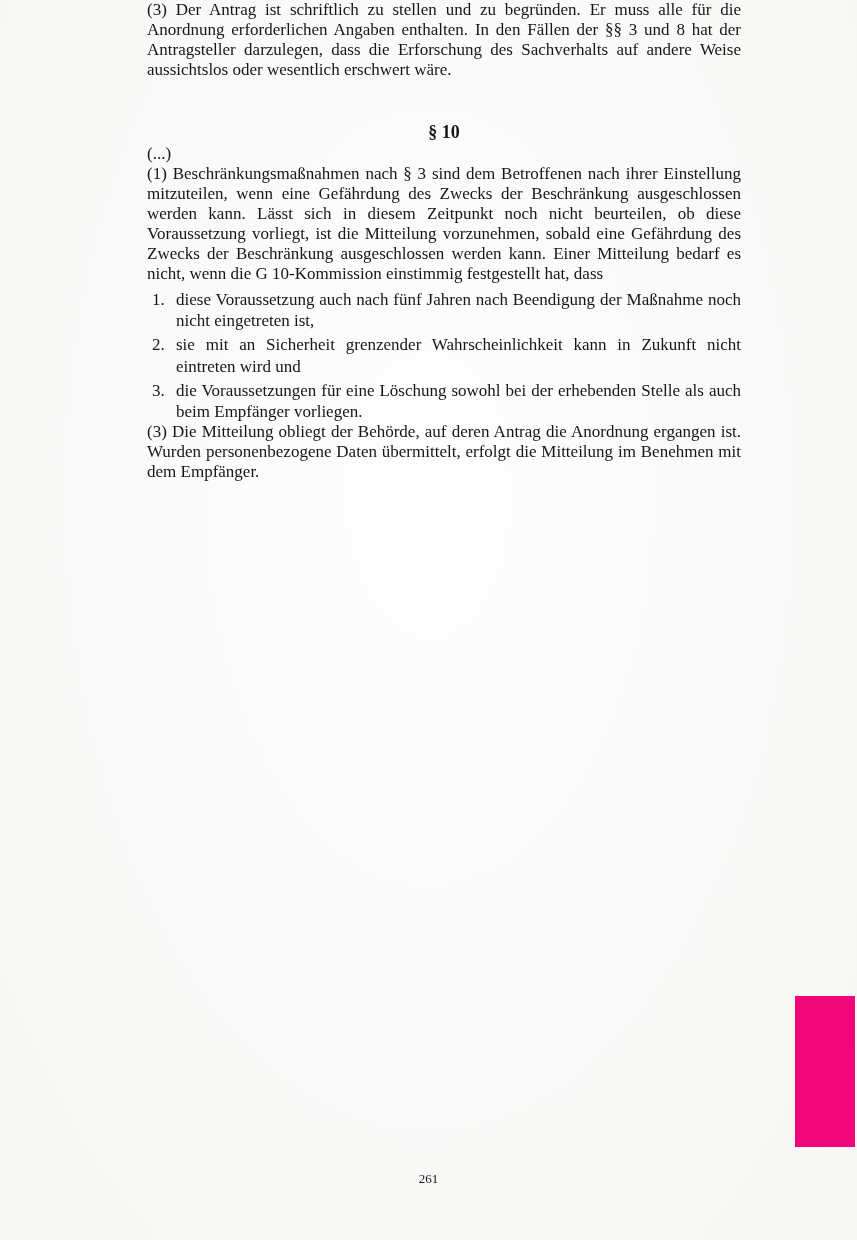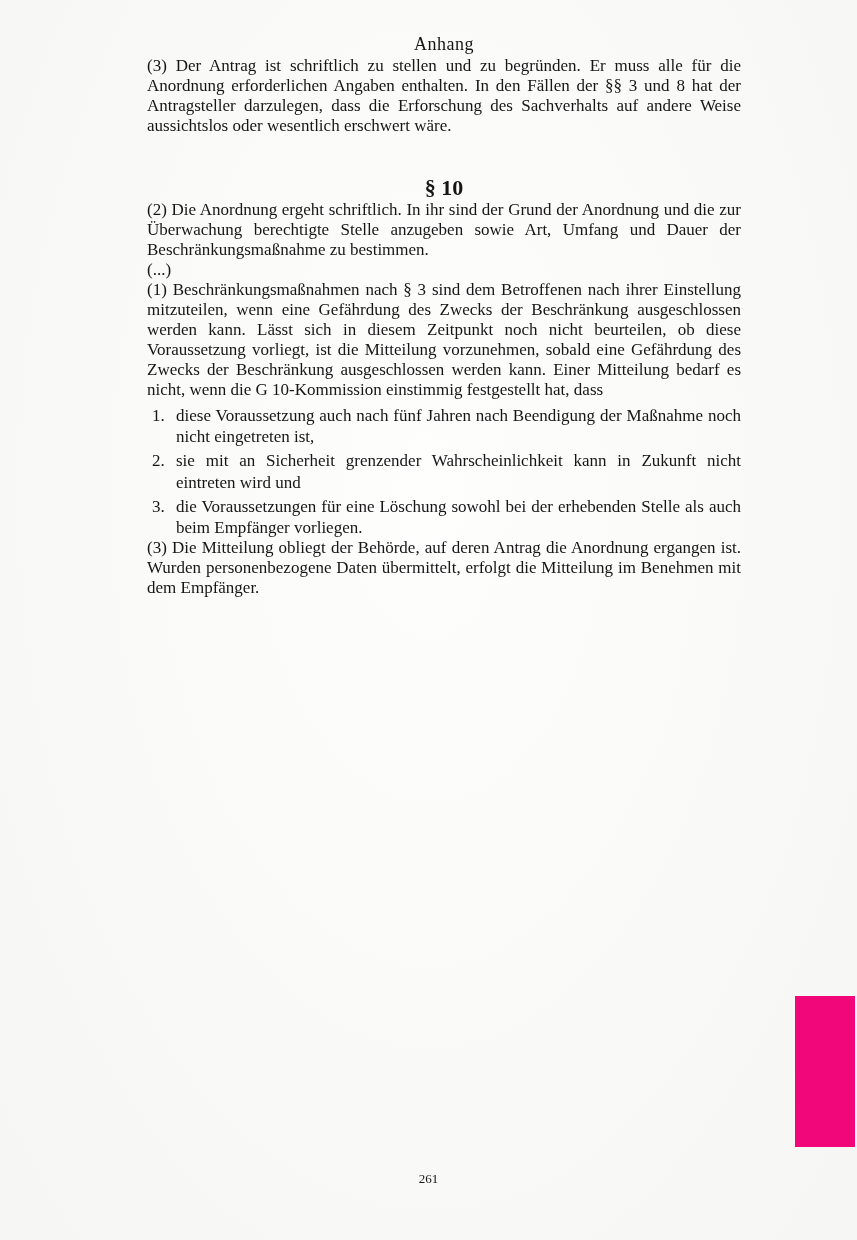--- a/index.html
+++ b/index.html
@@ -33,21 +33,21 @@
     font-size: 17px;
     line-height: 20px;
     text-align: justify;
     hyphens: auto;
     -webkit-hyphens: auto;
   }
   .par-intro      { margin-top: 59px; }
   .sec-heading {
     text-align: center;
     font-weight: bold;
-    font-size: 22px;
+    font-size: 18px;
     line-height: 24px;
   }
   .sec-heading-10 { margin-top: 40px; }
   .sec10-p1       { margin-top: 23px; }
   .sec10-p2       { margin-top: 27px; }
   .ellipsis-line  { margin-top: 0; text-align: left; }
   .sec-heading-12 { margin-top: 49px; }
   .sec12-p1       { margin-top: 44px; }
   ol.num-list {
     margin: 5px 0 0 0;
@@ -78,29 +78,27 @@
     top: 996px; right: 2px;
     width: 60px; height: 151px;
   }
 </style>
 </head>
 <body>
 
 <div class="page">
   <div class="text-col">
 
-    <div class="running-header">Anhang</div>
 
     <p class="body-par par-intro">(3) Der Antrag ist schriftlich zu stellen und zu begründen. Er muss alle für die Anordnung erforderlichen Angaben enthalten. In den Fällen der §§ 3 und 8 hat der Antragsteller darzulegen, dass die Erforschung des Sachverhalts auf andere Weise aussichtslos oder wesentlich erschwert wäre.</p>
 
     <div class="sec-heading sec-heading-10">
       <div>§ 10</div>
     </div>
 
-    <p class="body-par sec10-p2">(2) Die Anordnung ergeht schriftlich. In ihr sind der Grund der Anordnung und die zur Überwachung berechtigte Stelle anzugeben sowie Art, Umfang und Dauer der Beschränkungsmaßnahme zu bestimmen.</p>
     <p class="body-par ellipsis-line">(...)</p>
 
 
     <p class="body-par sec12-p1">(1) Beschränkungsmaßnahmen nach § 3 sind dem Betroffenen nach ihrer Einstellung mitzuteilen, wenn eine Gefährdung des Zwecks der Beschränkung ausgeschlossen werden kann. Lässt sich in diesem Zeitpunkt noch nicht beurteilen, ob diese Voraussetzung vorliegt, ist die Mitteilung vorzunehmen, sobald eine Gefährdung des Zwecks der Beschränkung ausgeschlossen werden kann. Einer Mitteilung bedarf es nicht, wenn die G 10-Kommission einstimmig festgestellt hat, dass</p>
 
     <ol class="num-list">
       <li>
         <span class="li-num">1.</span>
         <span class="li-text">diese Voraussetzung auch nach fünf Jahren nach Beendigung der Maßnahme noch nicht eingetreten ist,</span>
       </li>

